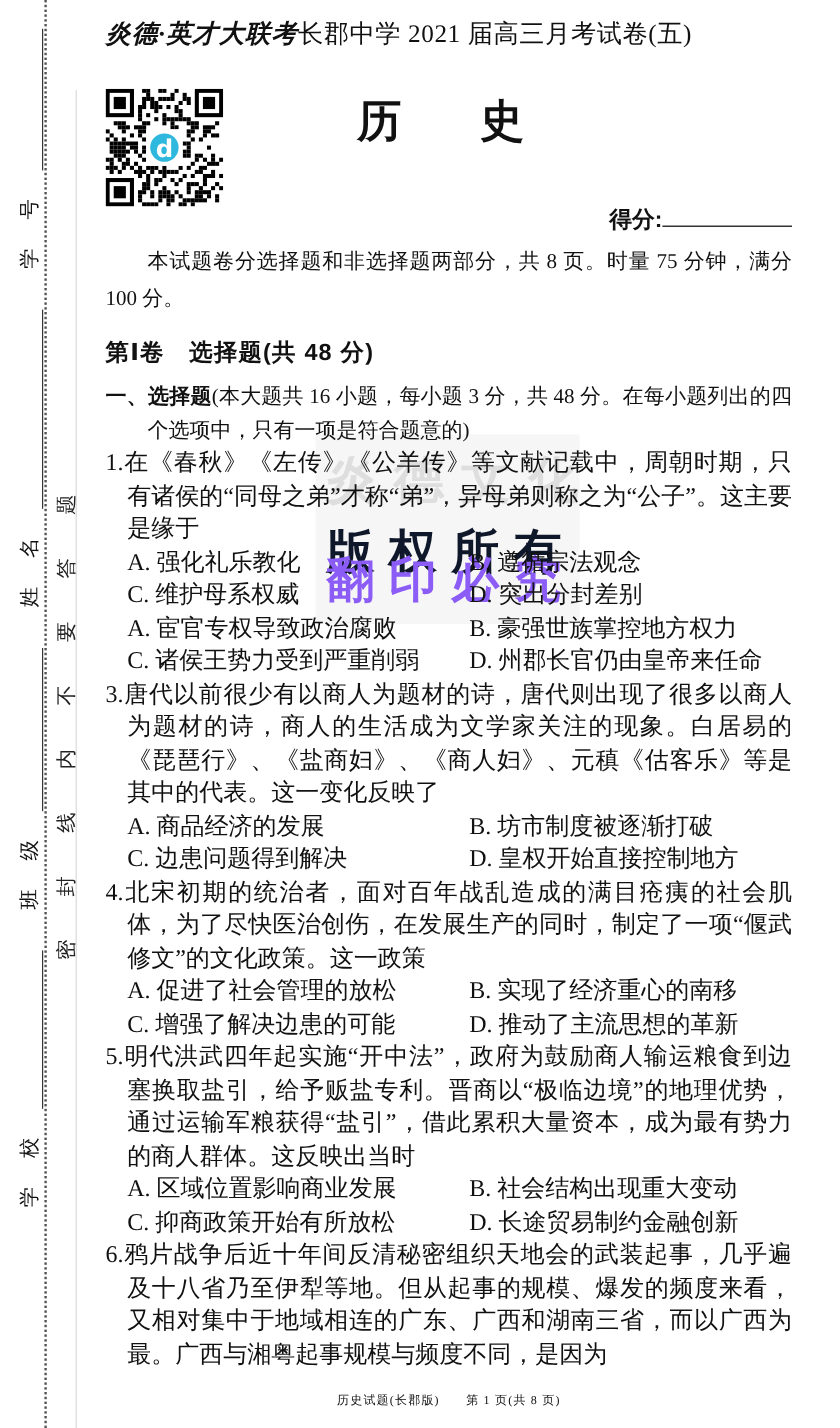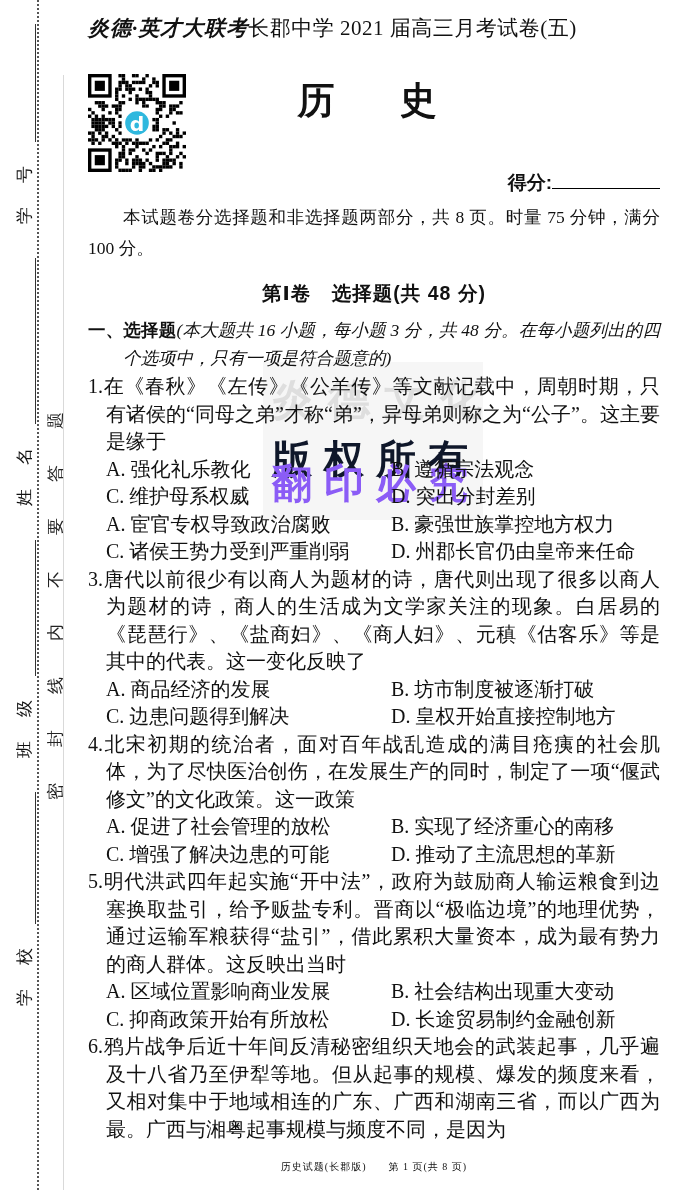--- a/index.html
+++ b/index.html
@@ -56,30 +56,30 @@
   .qr svg{width:98px;height:98px;display:block;}
   .subject{
     text-align:center;font-weight:bold;font-size:37px;letter-spacing:14px;
     padding-top:28px;font-family:"Liberation Sans","DejaVu Sans",sans-serif;
   }
   .score{position:absolute;right:0;bottom:4px;font-size:19px;font-weight:bold;
     font-family:"Liberation Sans","DejaVu Sans",sans-serif;}
   .score .blank{display:inline-block;width:108px;border-bottom:1.5px solid #000;height:15px;}
   .intro{font-size:17.5px;line-height:31px;text-align:justify;text-indent:2em;margin:2px 0 0 0;}
   .section-title{
-    text-align:center;font-weight:bold;font-size:19.5px;margin:16px 0 10px 0;
+    text-align:left;font-weight:bold;font-size:19.5px;margin:16px 0 10px 0;
     font-family:"Liberation Sans","DejaVu Sans",sans-serif;letter-spacing:1px;
   }
   .part-head{
     font-size:17.5px;line-height:27.5px;text-align:justify;
     padding-left:35px;text-indent:-35px;margin-bottom:1px;
   }
   .part-head .plabel{font-weight:bold;
     font-family:"Liberation Sans","DejaVu Sans",sans-serif;}
-  .part-head .pnote{font-style:italic;}
+  .part-head .pnote{}
   .question{font-size:20px;line-height:27.5px;}
   .q-stem{padding-left:18px;text-indent:-18px;text-align:justify;}
   .q-options{
     margin-left:18px;display:grid;grid-template-columns:285px 1fr;
     column-gap:0;line-height:27.5px;
   }
   .footer{
     position:absolute;left:88px;bottom:16px;width:572px;text-align:center;
     font-size:10px;letter-spacing:1px;z-index:1;
   }

